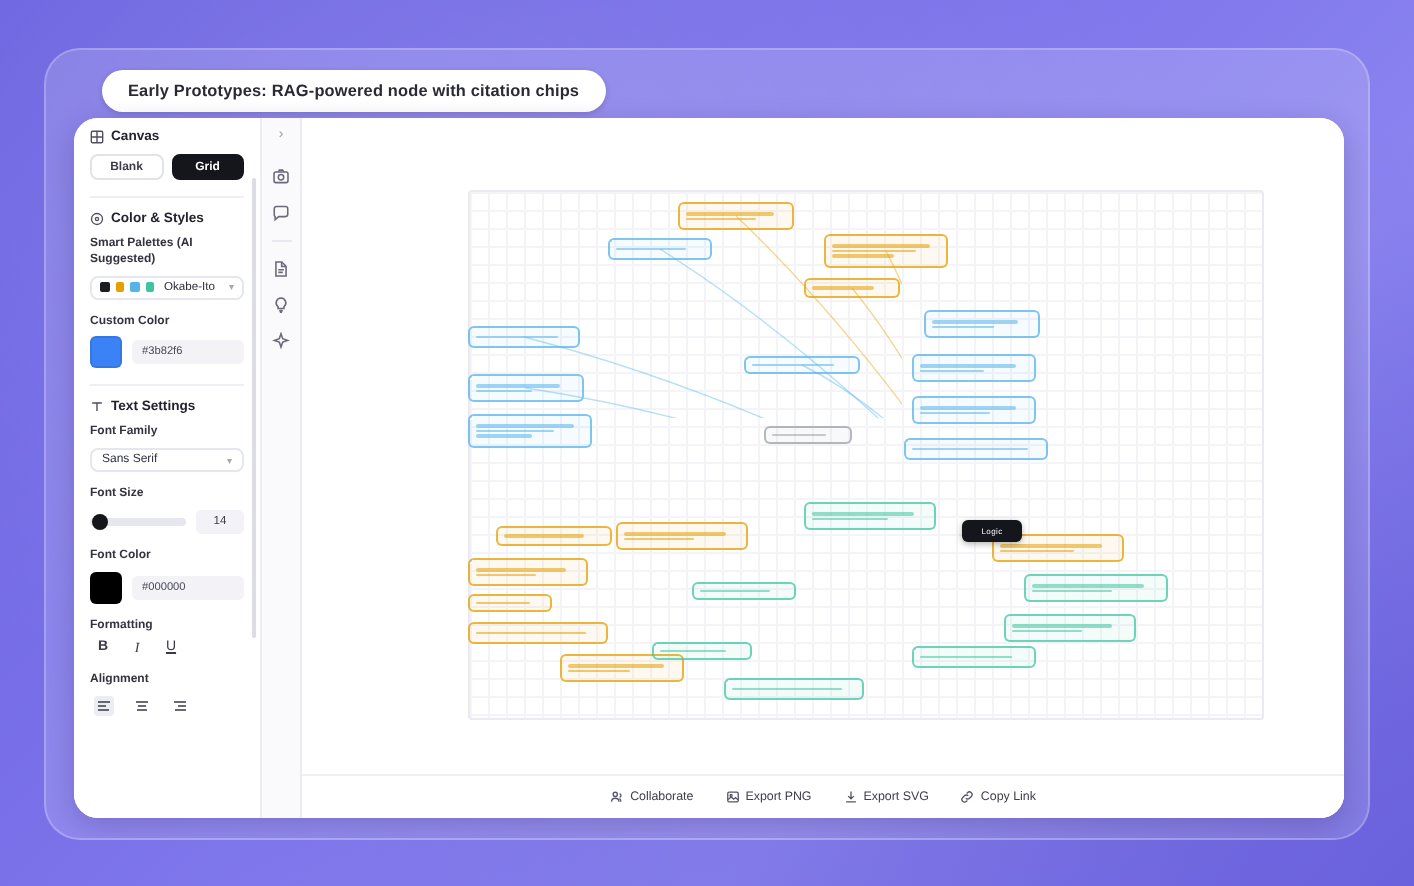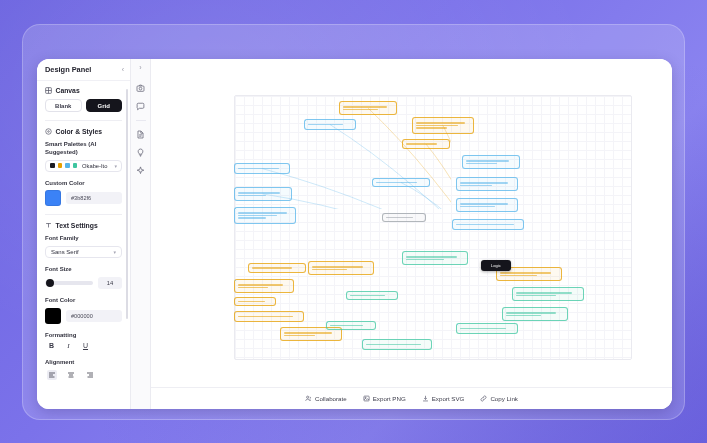--- a/index.html
+++ b/index.html
@@ -170,28 +170,27 @@
   .bb-ico { width: 7px; height: 7px; color: #55556a; }
   .bb-ico svg { display: block; }
 </style>
 </head>
 <body>
 
 <div class="bg-glow"></div>
 
 <div class="app-card">
 
+  <div class="title-pill">
+    <span>Early Prototypes: RAG-powered node with citation chips</span>
+  </div>
 
   <div class="workspace">
 
     <div class="sidebar">
-      <div class="sb-header">
-        <span class="sb-title">Design Panel</span>
-        <span class="chev">‹</span>
-      </div>
 
       <div class="sb-body">
 
         <div class="sect">
           <div class="sect-head">
             <span class="sect-ico">
               <svg viewBox="0 0 16 16" fill="none" stroke="currentColor" stroke-width="1.6">
                 <rect x="1.5" y="1.5" width="13" height="13" rx="1.5"></rect>
                 <path d="M1.5 8h13M8 1.5v13"></path>
               </svg>

